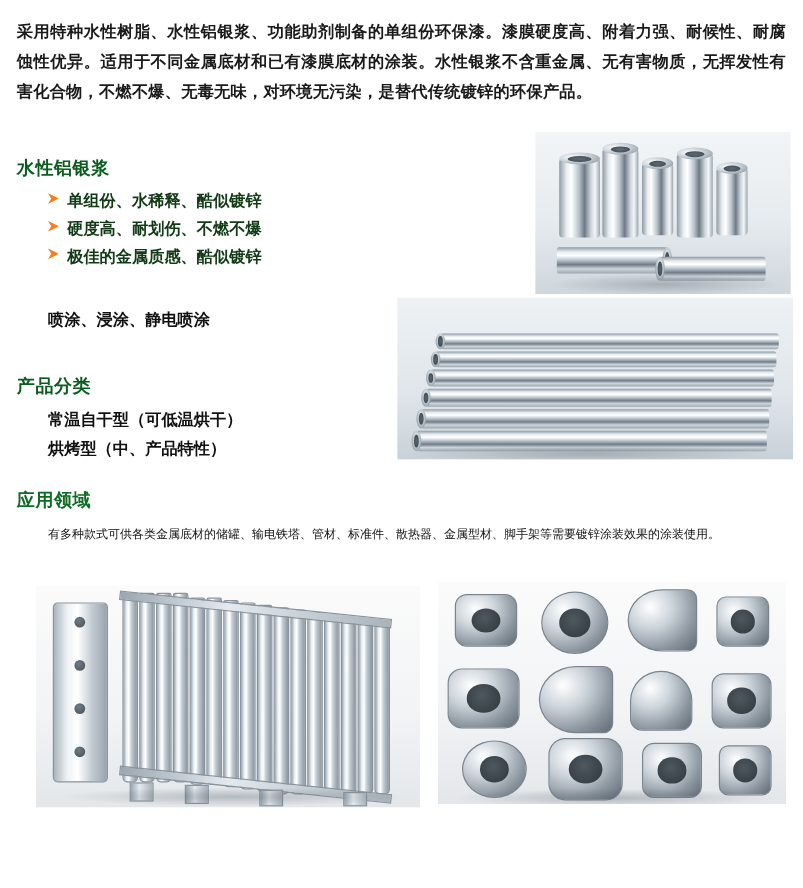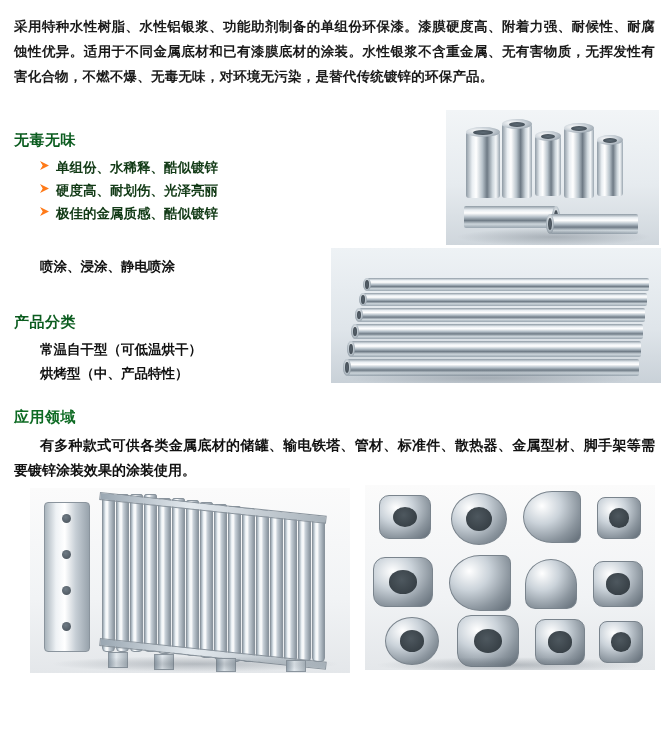--- a/index.html
+++ b/index.html
@@ -64,23 +64,23 @@
     clip-path: polygon(0 0, 100% 50%, 0 100%, 30% 50%);
   }
   .plain-line {
     font-size: 13.5px;
     line-height: 24px;
     font-weight: bold;
     color: #111;
     padding-left: 26px;
   }
   .para {
-    font-size: 14px;
+    font-size: 10px;
     line-height: 25px;
-    font-weight: bold;
+    font-weight: normal;
     color: #111;
     text-align: justify;
     text-indent: 26px;
   }
 
   
   #features { position: absolute; left: 0; top: 131px; width: 430px; }
   #coating  { position: absolute; left: 0; top: 255px; width: 430px; }
   #category { position: absolute; left: 0; top: 313px; width: 430px; }
   #application { position: absolute; left: 0; top: 408px; width: 669px; }
@@ -195,24 +195,24 @@
   }
 </style>
 </head>
 <body>
 
 <div class="page">
 
   <div class="intro">采用特种水性树脂、水性铝银浆、功能助剂制备的单组份环保漆。漆膜硬度高、附着力强、耐候性、耐腐蚀性优异。适用于不同金属底材和已有漆膜底材的涂装。水性银浆不含重金属、无有害物质，无挥发性有害化合物，不燃不爆、无毒无味，对环境无污染，是替代传统镀锌的环保产品。</div>
 
   <div class="section" id="features">
-    <div class="sec-title">无毒无味</div>
+    <div class="sec-title">水性铝银浆</div>
     <ul class="bullets">
       <li><span class="dot"></span><span>单组份、水稀释、酷似镀锌</span></li>
-      <li><span class="dot"></span><span>硬度高、耐划伤、光泽亮丽</span></li>
+      <li><span class="dot"></span><span>硬度高、耐划伤、不燃不爆</span></li>
       <li><span class="dot"></span><span>极佳的金属质感、酷似镀锌</span></li>
     </ul>
   </div>
 
   <div class="section" id="coating">
     <div class="plain-line">喷涂、浸涂、静电喷涂</div>
   </div>
 
   <div class="section" id="category">
     <div class="sec-title">产品分类</div>

